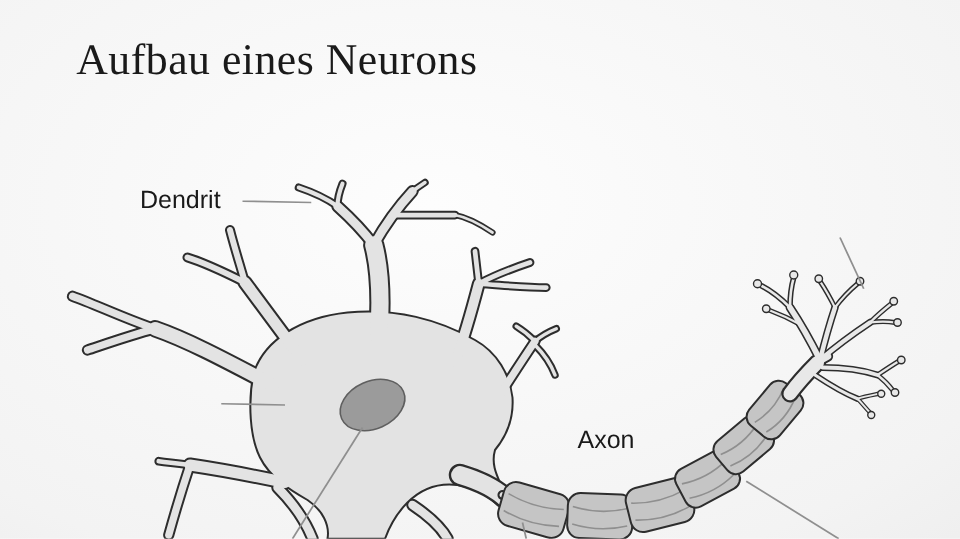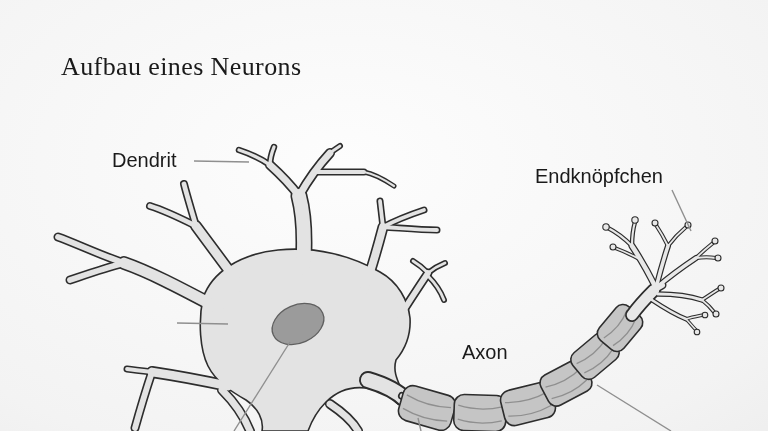--- a/index.html
+++ b/index.html
@@ -4,23 +4,23 @@
 <style>
   html,body{margin:0;padding:0;}
   .canvas{
     position:relative;
     width:768px;height:431px;
     overflow:hidden;
     background:radial-gradient(120% 130% at 45% 38%, var(--bg-center) 0%, var(--bg-mid) 55%, var(--bg-edge) 100%);
     font-family:"Liberation Sans", sans-serif;
   }
   .title{
-    position:absolute;left:61px;top:52px;
+    position:absolute;left:61px;top:28px;
     font-family:"Liberation Serif","DejaVu Serif",serif;
-    font-size:26px;color:var(--text);letter-spacing:0.4px;
+    font-size:35px;color:var(--text);letter-spacing:0.4px;
   }
   .lbl{
     position:absolute;
     font-size:20px;color:var(--text);
     white-space:nowrap;
   }
   .lbl-dendrit{left:112px;top:149px;}
   .lbl-zellkoerper{left:68px;top:309px;}
   .lbl-axon{left:462px;top:341px;}
   .lbl-endknoepfchen{left:535px;top:165px;}
@@ -234,14 +234,13 @@
       <line class="ptr" x1="672" y1="190" x2="691" y2="231"></line>
       <line class="ptr" x1="290" y1="342" x2="234" y2="431"></line>
       <line class="ptr" x1="597" y1="385" x2="671" y2="431"></line>
       <line class="ptr" x1="418" y1="418" x2="421" y2="431"></line>
     </g>
   </svg>
 
   <div class="title">Aufbau eines Neurons</div>
   <div class="lbl lbl-dendrit">Dendrit</div>
   <div class="lbl lbl-axon">Axon</div>
-  <div class="lbl lbl-endknoepfchen">Endknöpfchen</div>
 </div>
 
 </body></html>

